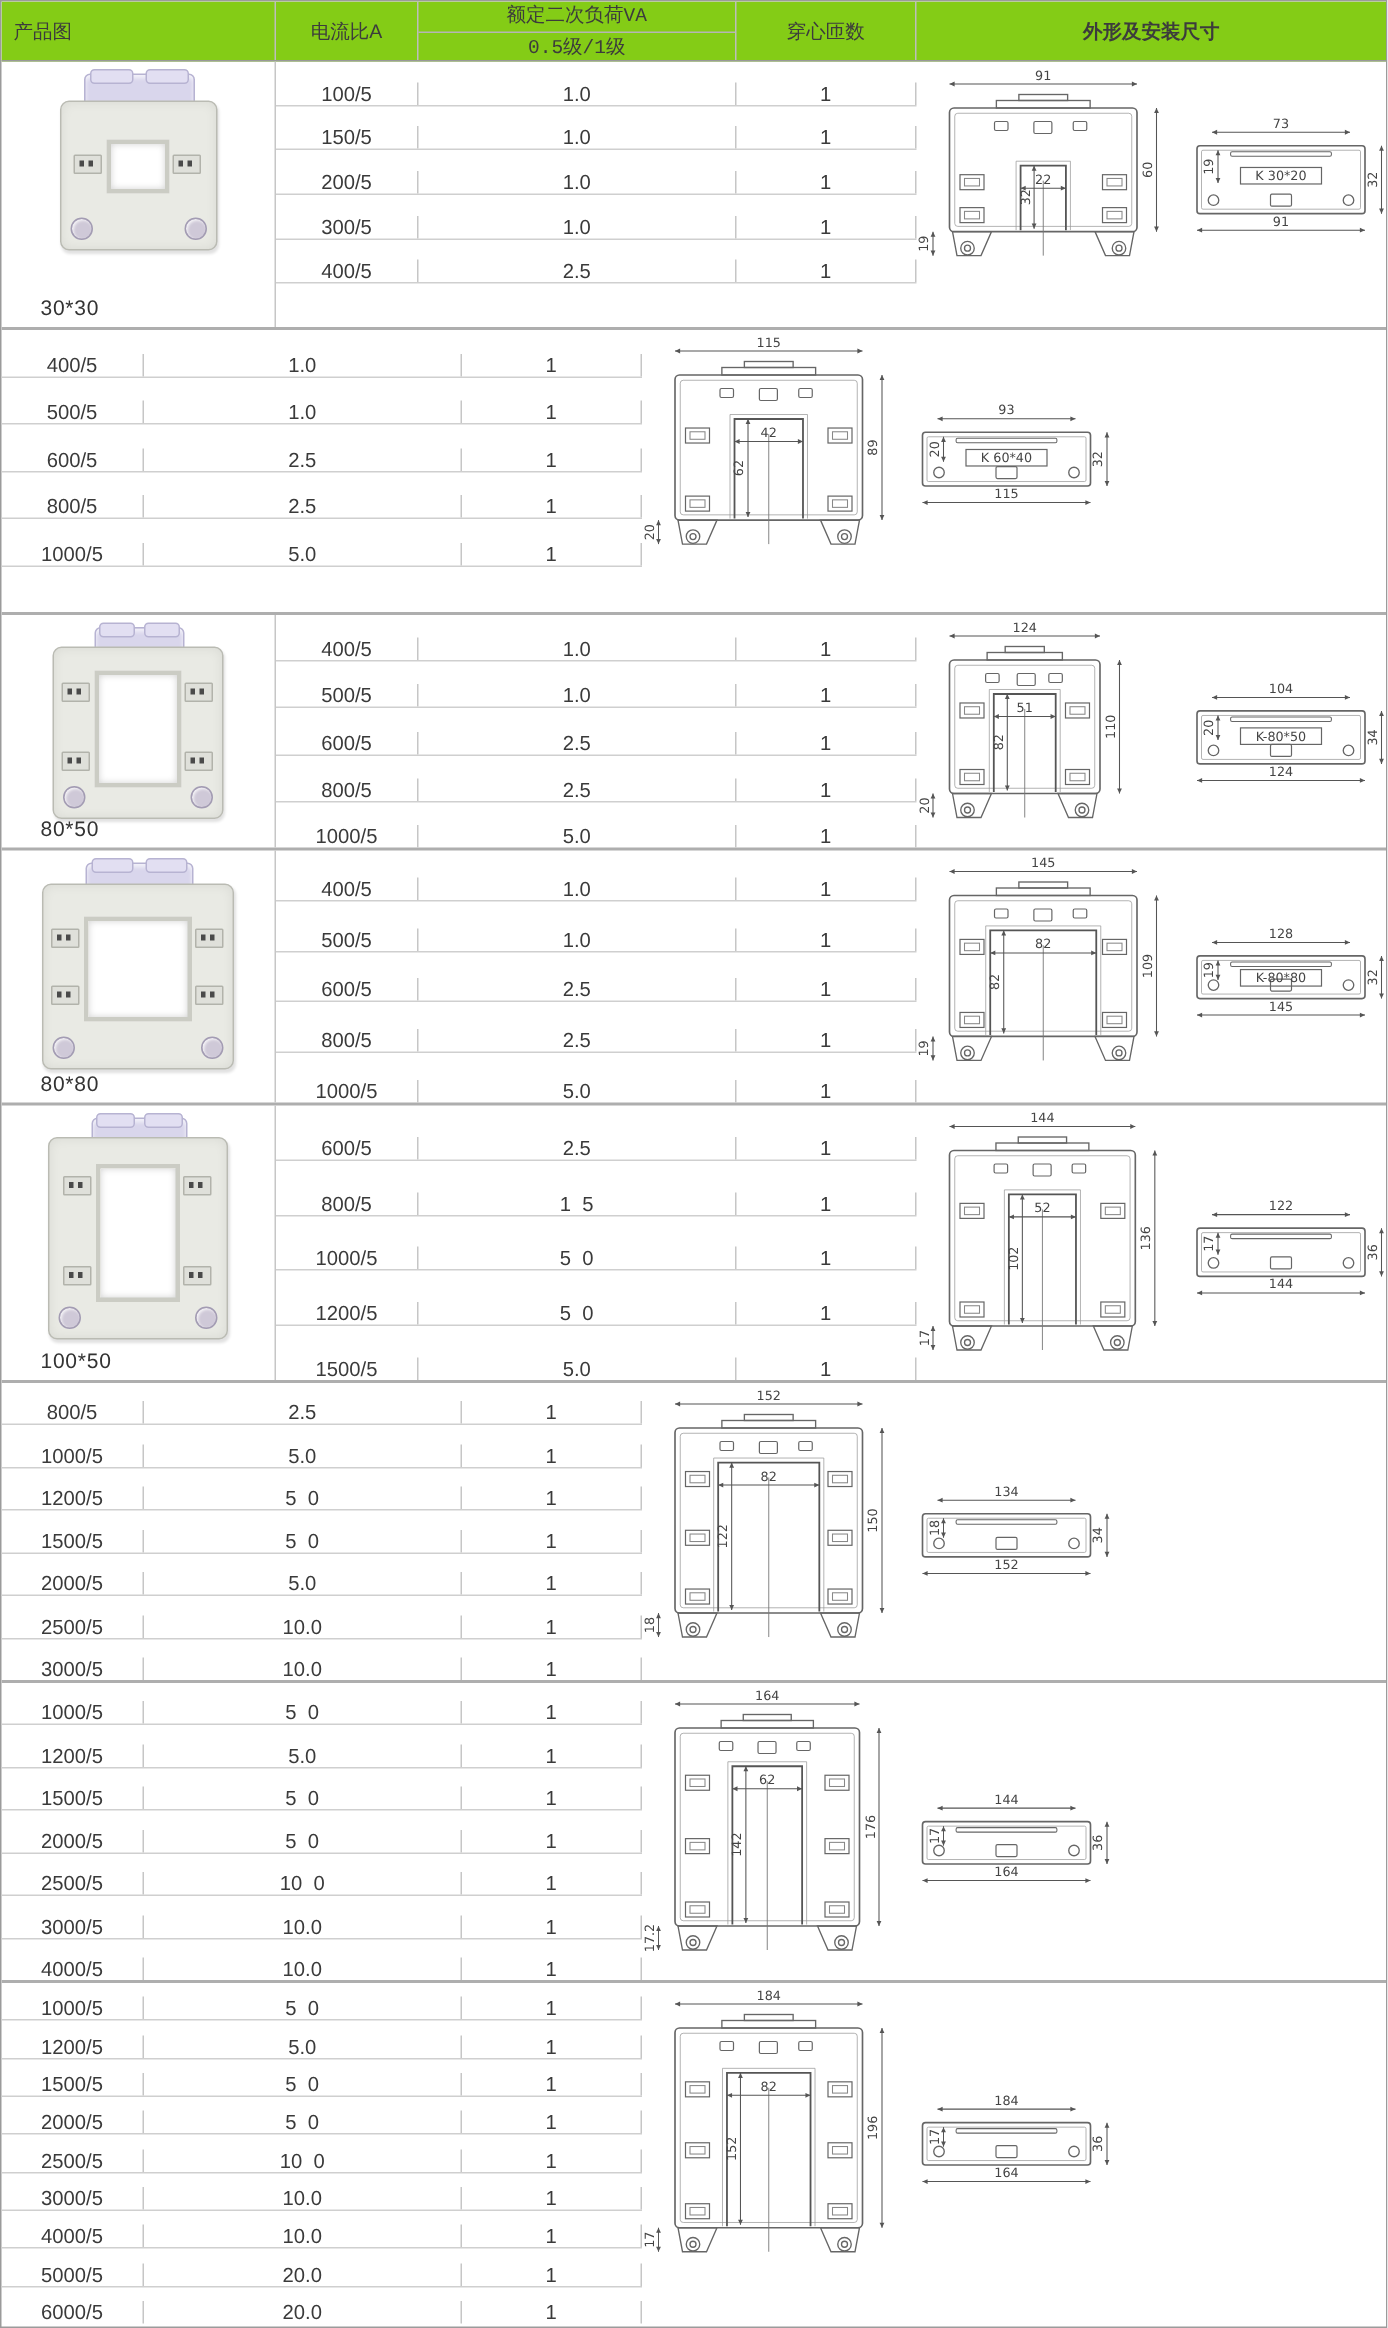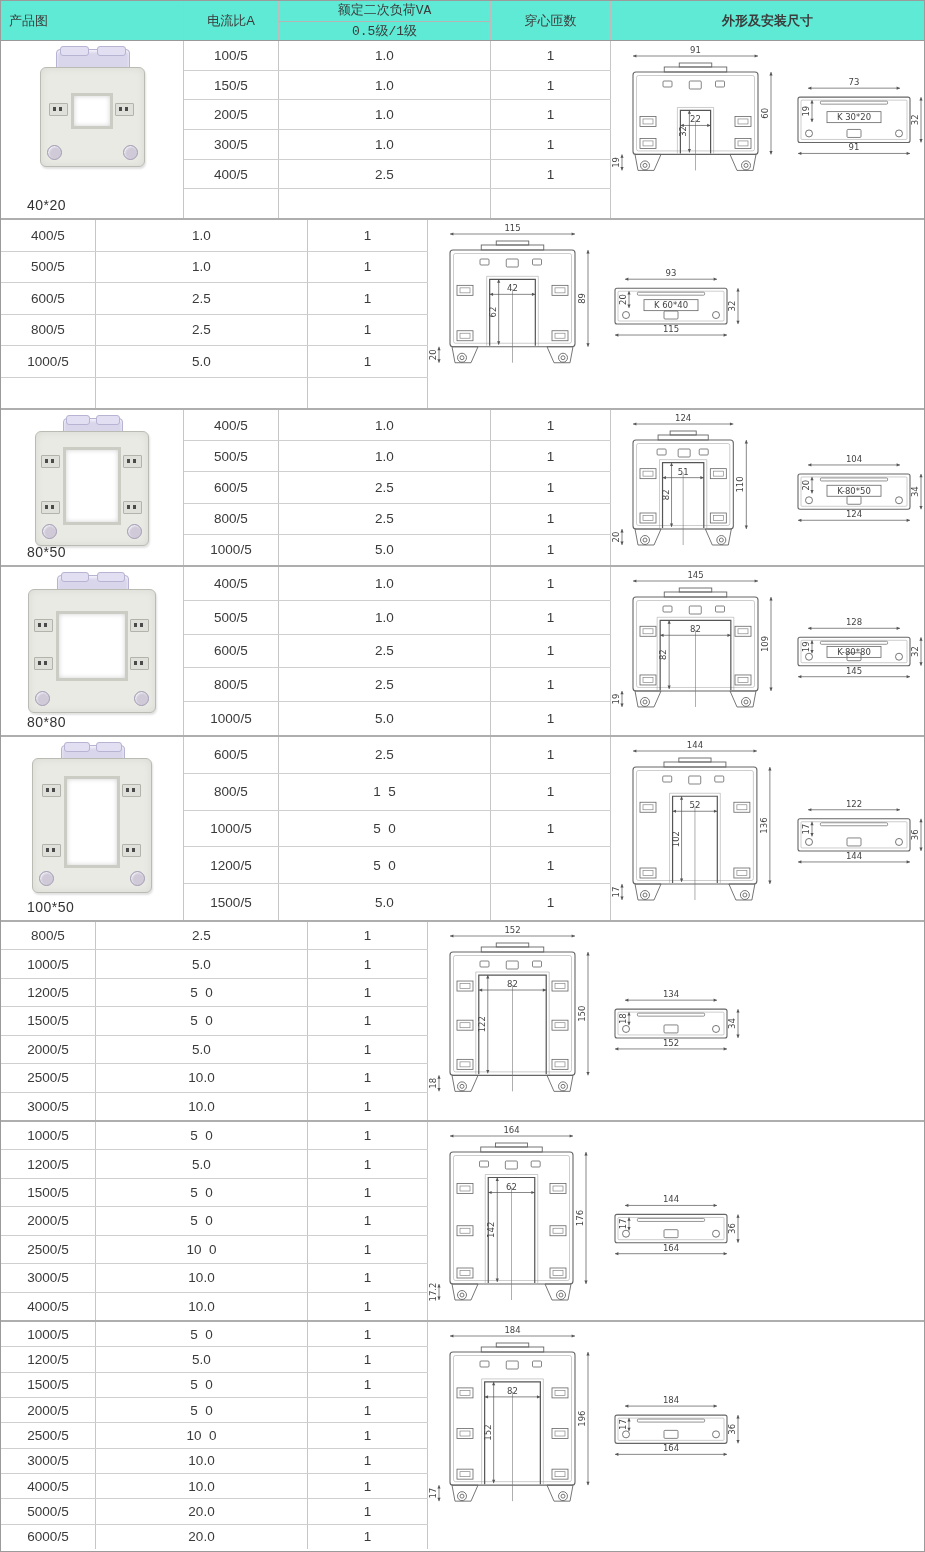--- a/index.html
+++ b/index.html
@@ -1,35 +1,35 @@
 <!DOCTYPE html>
 <html><head>
 <meta charset="utf-8">
 <style>
   html,body{margin:0;padding:0;background:#fff;}
   body{font-family:"Liberation Sans","DejaVu Sans",sans-serif;color:#3c3c3c;}
   .page{position:relative;width:923px;height:1550px;border:1px solid #9b9b9b;background:#fff;overflow:hidden;}
   
-  .thead{display:flex;height:40px;background:#5eead4;border-bottom:1px solid #999;box-sizing:border-box;}
+  .thead{display:flex;height:40px;background:#84cc16;border-bottom:1px solid #999;box-sizing:border-box;}
   .thead .h{box-sizing:border-box;border-right:1px solid #bdbdbd;font-size:13px;display:flex;align-items:center;justify-content:center;}
   .thead .h:last-child{border-right:none;}
   .hc1{width:183px;justify-content:flex-start !important;padding-left:8px;}
   .hc2{width:95px;}
   .hc3{width:212px;flex-direction:column;padding:0;}
   .hc3 .h3top,.hc3 .h3sub{width:100%;height:20px;line-height:20px;text-align:center;box-sizing:border-box;font-family:Liberation Mono, monospace;}
   .hc3 .h3sub{border-top:1px solid #b5b5b5;}
   .hc4{width:120px;}
   .hc5{width:313px;font-weight:bold;}
   
   .section{display:flex;box-sizing:border-box;border-top:2px solid #aeaeae;}
   .section:first-child{border-top:none;}
   .photo-cell{position:relative;width:183px;box-sizing:border-box;border-right:1px solid #c6c6c6;}
   .photo-label{position:absolute;left:26px;bottom:5px;font-size:14px;color:#333;letter-spacing:.5px;}
   .data-col{display:flex;flex-direction:column;width:427px;}
-  .drow{flex:1;display:flex;border-bottom:1px solid #cfcfcf;box-sizing:border-box;}
+  .drow{flex:1;display:flex;border-bottom:1px solid #cfcfcf;box-sizing:border-box;align-items:flex-end;}
   .drow:last-child{border-bottom:none;}
   .drow .cell{box-sizing:border-box;border-right:1px solid #c6c6c6;font-size:13.5px;display:flex;align-items:center;justify-content:center;color:#3a3a3a;}
   .c-ratio{width:95px;}
   .c-burden{width:212px;white-space:pre;}
   .c-turns{width:120px;}
   .diagram-cell{width:313px;display:flex;align-items:center;justify-content:flex-start;}
   svg{font-family:"DejaVu Sans",sans-serif;font-size:8.5px;fill:#444;}
   
   .ct{position:relative;margin:8px auto 0 auto;}
   .ct .cover{position:absolute;background:#d9d6ec;border:1px solid #b7b3d2;border-radius:4px;box-shadow:inset 0 2px 3px rgba(255,255,255,.7);}
@@ -63,21 +63,21 @@
         <div class="photo-cell">
           <div class="ct" style="width: 105px; height: 118px;">
             <div class="cover" style="left: 16.5px; top: 0px; width: 72px; height: 32px;"></div>
             <div class="body" style="left: 0px; top: 18px; width: 103px; height: 98px;"></div>
             <div class="win" style="left: 31.5px; top: 44px; width: 36px; height: 30px;"></div>
             <div class="term" style="left: 9.5px; top: 54px;"></div>
             <div class="term" style="left: 75.5px; top: 54px;"></div>
             <div class="knob" style="left: 7px; bottom: 7px;"></div>
             <div class="knob" style="right: 7px; bottom: 7px;"></div>
           </div>
-          <div class="photo-label">40*20</div>
+          <div class="photo-label">30*30</div>
         </div>
         <div class="data-col">
           <div class="drow">
             <div class="cell c-ratio">100/5</div>
             <div class="cell c-burden">1.0</div>
             <div class="cell c-turns">1</div>
           </div>
           <div class="drow">
             <div class="cell c-ratio">150/5</div>
             <div class="cell c-burden">1.0</div>

